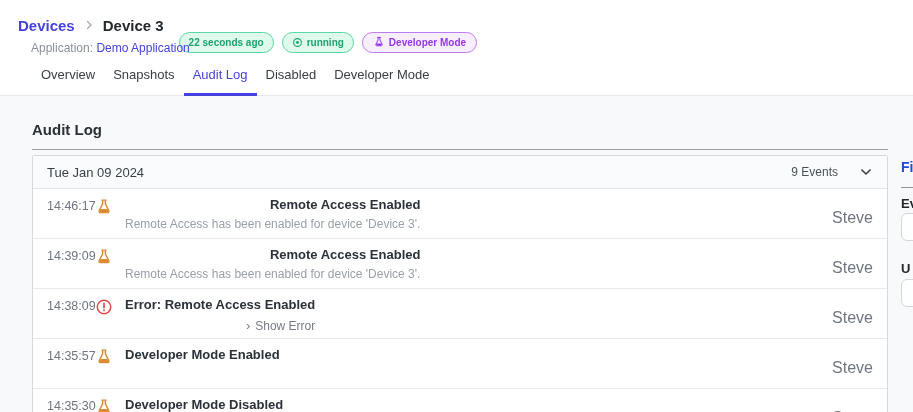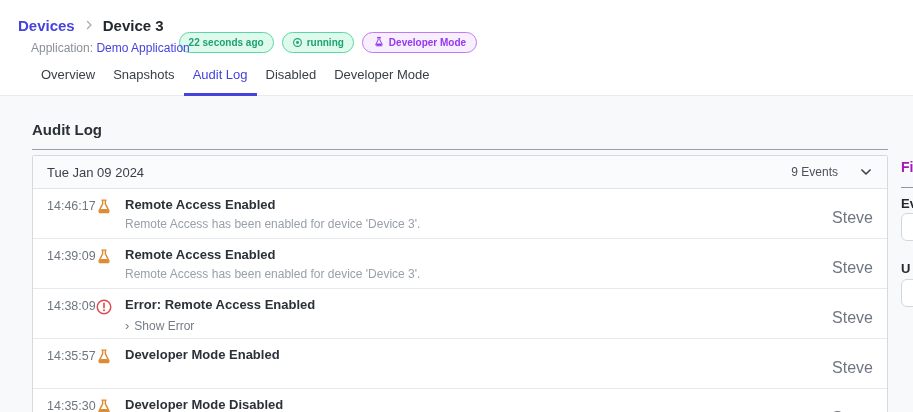--- a/index.html
+++ b/index.html
@@ -67,33 +67,33 @@
   .date-label { font-size:13px; color:#383f47; }
   .events-count { margin-left:auto; font-size:12px; color:#4b5158; }
   .head-chevron { margin-left:21px; display:flex; align-items:center; }
   .audit-row {
     height:50px; display:flex; align-items:flex-start;
     padding:8px 14px 0; border-bottom:1px solid #e7e9ec;
   }
   .audit-row:last-child { border-bottom:none; }
   .row-time { width:48px; flex:0 0 48px; font-size:12.5px; color:#6f7680; padding-top:2px; }
   .row-icon { width:18px; flex:0 0 18px; margin-right:12px; padding-top:1px; }
-  .row-main { display:flex; flex-direction:column; }
+  .row-main { display:flex; flex-direction:column;align-items:flex-end; }
   .row-title { font-size:13px; font-weight:600; color:#2b3138; line-height:15px; }
   .row-desc { font-size:12px; color:#99a0a9; margin-top:6px; line-height:13px; }
   .row-error-link {
     font-size:12px; color:#757c85; margin-top:6px; cursor:pointer;
     display:flex; align-items:center; gap:5px;
   }
   .row-error-link .chev { font-size:13px; color:#757c85; }
   .row-user { margin-left:auto; align-self:center; font-size:16px; color:#6f7680; }
 
   
   .filter-panel { position:absolute; left:901px; top:96px; bottom:0; width:120px; }
-  .filter-title { position:absolute; left:0; top:63px; font-size:14px; font-weight:700; color:#a21caf; }
+  .filter-title { position:absolute; left:0; top:63px; font-size:14px; font-weight:700; color:#1d4ed8; }
   .filter-divider { position:absolute; left:0; top:91px; width:120px; height:1px; background:#8e959d; }
   .filter-label-1 { position:absolute; left:0; top:100px; font-size:13px; font-weight:700; color:#23282d; }
   .filter-input-1 { position:absolute; left:0; top:117px; width:110px; height:28px; }
   .filter-label-2 { position:absolute; left:0; top:165px; font-size:13px; font-weight:700; color:#23282d; }
   .filter-input-2 { position:absolute; left:0; top:183px; width:110px; height:28px; }
   .filter-input-1 input, .filter-input-2 input {
     width:100%; height:100%; border:1px solid #d3d7db; border-radius:6px;
     background:#fff; font-family:inherit; font-size:12px; padding:0 8px; color:#333;
   }
   svg { display:block; }

